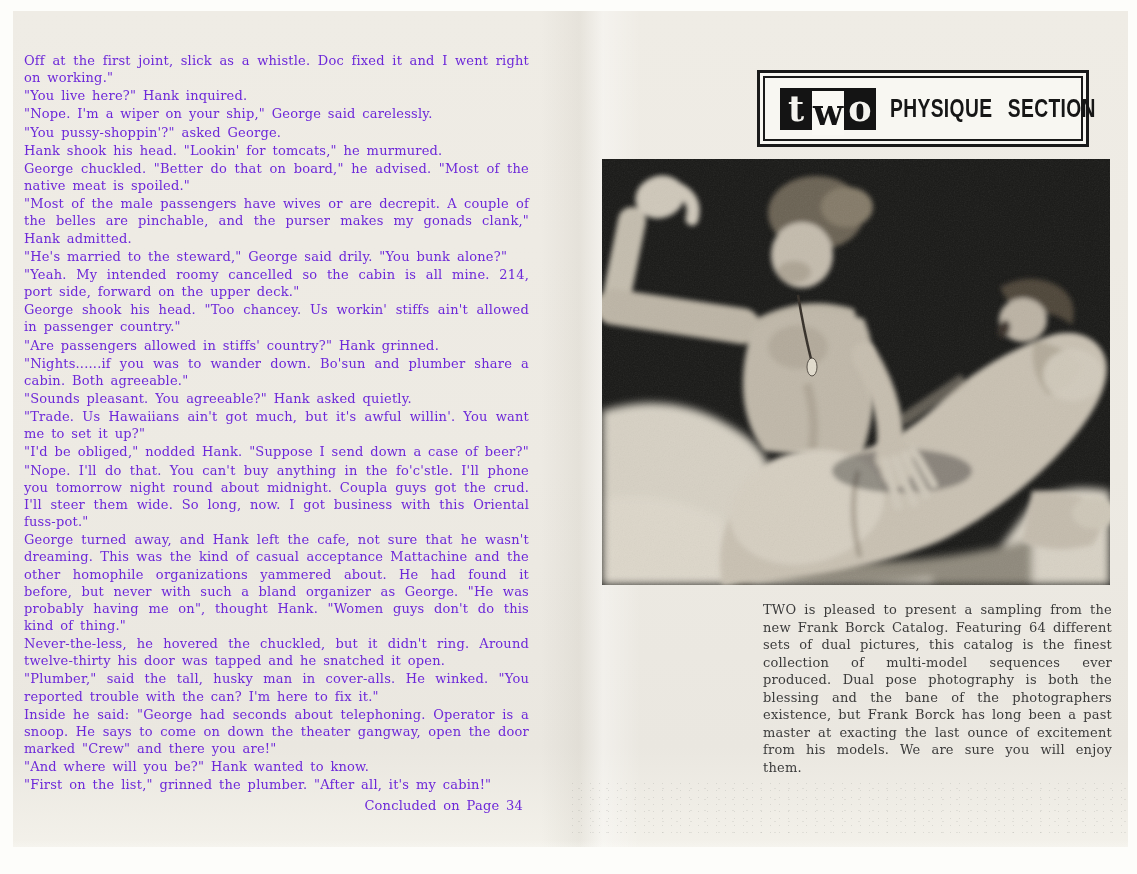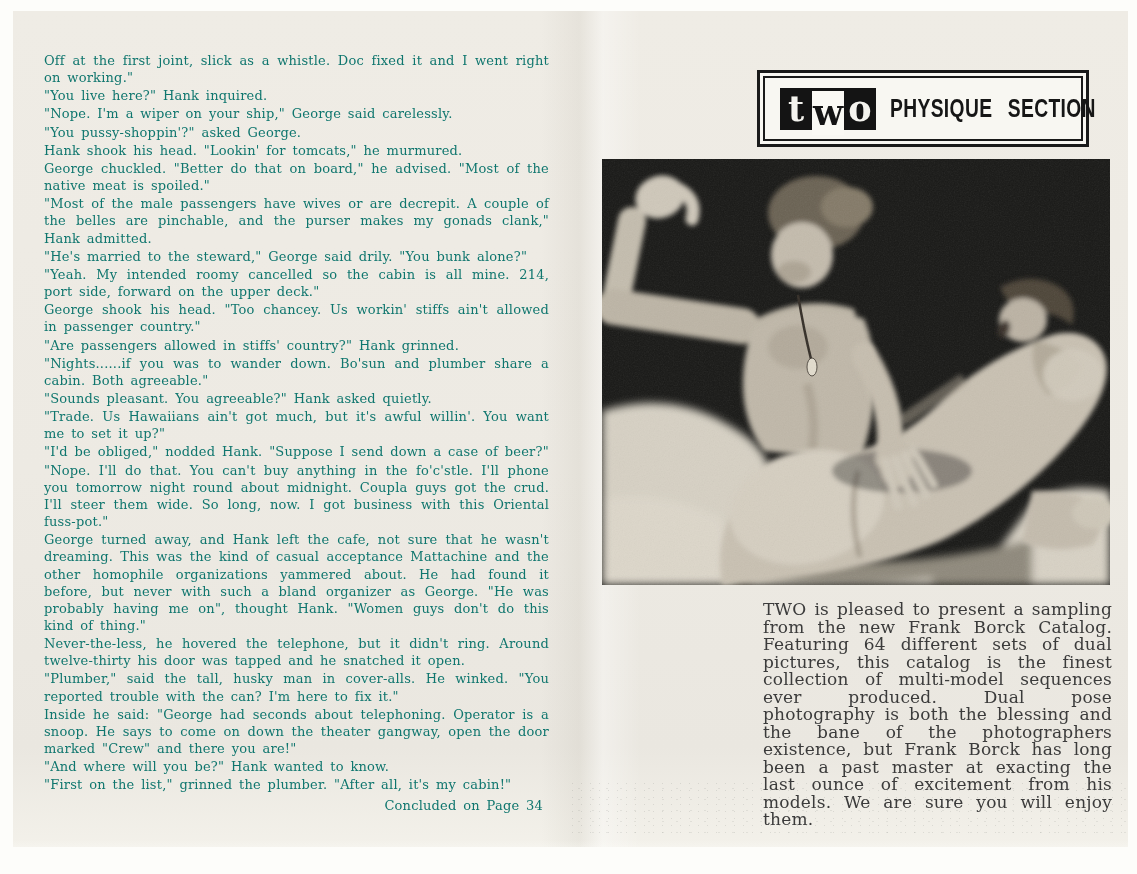--- a/index.html
+++ b/index.html
@@ -13,22 +13,22 @@
     background:linear-gradient(180deg,#efece5 0%,#edeae3 55%,#eae7e0 88%,#f3f1ea 100%);
   }
   .gutter-shadow{
     position:absolute;left:528px;top:0;width:100px;height:836px;
     background:linear-gradient(90deg,rgba(125,118,100,0) 0%,rgba(125,118,100,0.08) 38%,rgba(255,255,255,0.35) 62%,rgba(125,118,100,0) 100%);
     pointer-events:none;
   }
   
   .story{
     position:absolute;left:24px;top:52px;width:505px;
-    font-size:13px;line-height:17.15px;color:#0f766e;
-    text-align:justify;letter-spacing:0.2px;word-spacing:2.4px;margin-left:20px;
+    font-size:13px;line-height:17.15px;color:#6d28d9;
+    text-align:justify;letter-spacing:0.2px;word-spacing:2.4px;
   }
   .story p{margin:0 0 1px 0;}
   .story .footer-note{text-align:right;padding-right:6px;margin-top:3px;}
   
   .masthead{
     position:absolute;left:757px;top:70px;width:332px;height:77px;
     background:#f8f7f2;border:3px solid #1a1a1a;box-sizing:border-box;
   }
   .masthead-inner{
     position:absolute;left:3px;top:3px;right:3px;bottom:3px;
@@ -48,21 +48,21 @@
   }
   
   .photo{
     position:absolute;left:602px;top:159px;width:508px;height:426px;
     background:#181816;overflow:hidden;
   }
   .photo svg{display:block;}
   
   .caption{
     position:absolute;left:763px;top:601px;width:349px;
-    font-size:17px;line-height:17.5px;color:#3b3b3b;
+    font-size:13px;line-height:17.5px;color:#3b3b3b;
     text-align:justify;letter-spacing:0.2px;word-spacing:2.4px;
   }
   
   .scan-noise{
     position:absolute;left:568px;top:780px;width:560px;height:56px;
     background-image:
       radial-gradient(rgba(95,100,95,0.35) 0.5px, transparent 1px),
       radial-gradient(rgba(95,100,95,0.25) 0.5px, transparent 1.1px);
     background-size:9px 7px,14px 11px;
     background-position:0 0,4px 3px;
@@ -92,21 +92,21 @@
   <p>"He's married to the steward," George said drily.  "You bunk alone?"</p>
   <p>"Yeah.  My intended roomy cancelled so the cabin is all mine.  214, port side, forward on the upper deck."</p>
   <p>George shook his head.  "Too chancey.  Us workin' stiffs ain't allowed in passenger country."</p>
   <p>"Are passengers allowed in stiffs' country?" Hank grinned.</p>
   <p>"Nights......if you was to wander down.  Bo'sun and plumber share a cabin.  Both agreeable."</p>
   <p>"Sounds pleasant.  You agreeable?" Hank asked quietly.</p>
   <p>"Trade.  Us Hawaiians ain't got much, but it's awful willin'.  You want me to set it up?"</p>
   <p>"I'd be obliged," nodded Hank.  "Suppose I send down a case of beer?"</p>
   <p>"Nope.  I'll do that.  You can't buy anything in the fo'c'stle.  I'll phone you tomorrow night round about midnight.  Coupla guys got the crud.  I'll steer them wide.  So long, now.  I got business with this Oriental fuss-pot."</p>
   <p>George turned away, and Hank left the cafe, not sure that he wasn't dreaming.  This was the kind of casual acceptance Mattachine and the other homophile organizations yammered about.  He had found it before, but never with such a bland organizer as George.  "He was probably having me on", thought Hank.  "Women guys don't do this kind of thing."</p>
-  <p>Never-the-less, he hovered the telephone, but it didn't ring.  Around twelve-thirty his door was tapped and he snatched it open.</p>
+  <p>Never-the-less, he hovered the chuckled, but it didn't ring.  Around twelve-thirty his door was tapped and he snatched it open.</p>
   <p>"Plumber," said the tall, husky man in cover-alls.  He winked.  "You reported trouble with the can?  I'm here to fix it."</p>
   <p>Inside he said:  "George had seconds about telephoning.  Operator is a snoop.  He says to come on down the theater gangway, open the door marked "Crew" and there you are!"</p>
   <p>"And where will you be?" Hank wanted to know.</p>
   <p>"First on the list," grinned the plumber.  "After all, it's my cabin!"</p>
   <p class="footer-note">Concluded on Page 34</p>
 </div>
 
 <div class="masthead">
   <div class="masthead-inner">
     <div class="two-logo">

